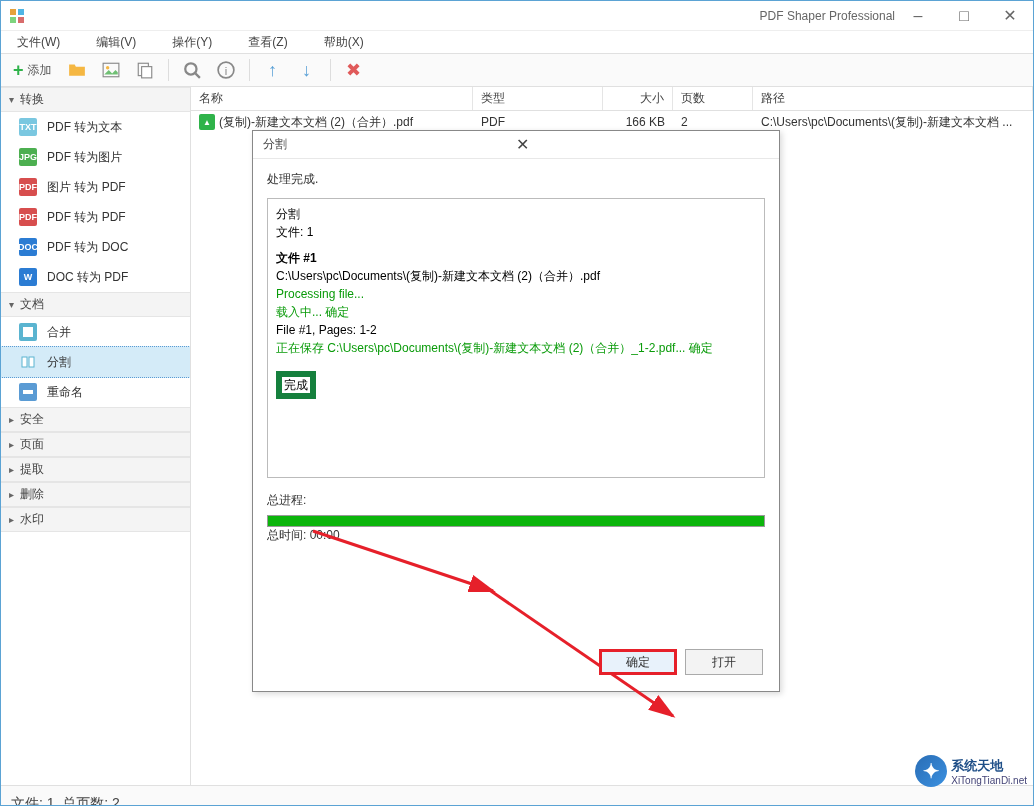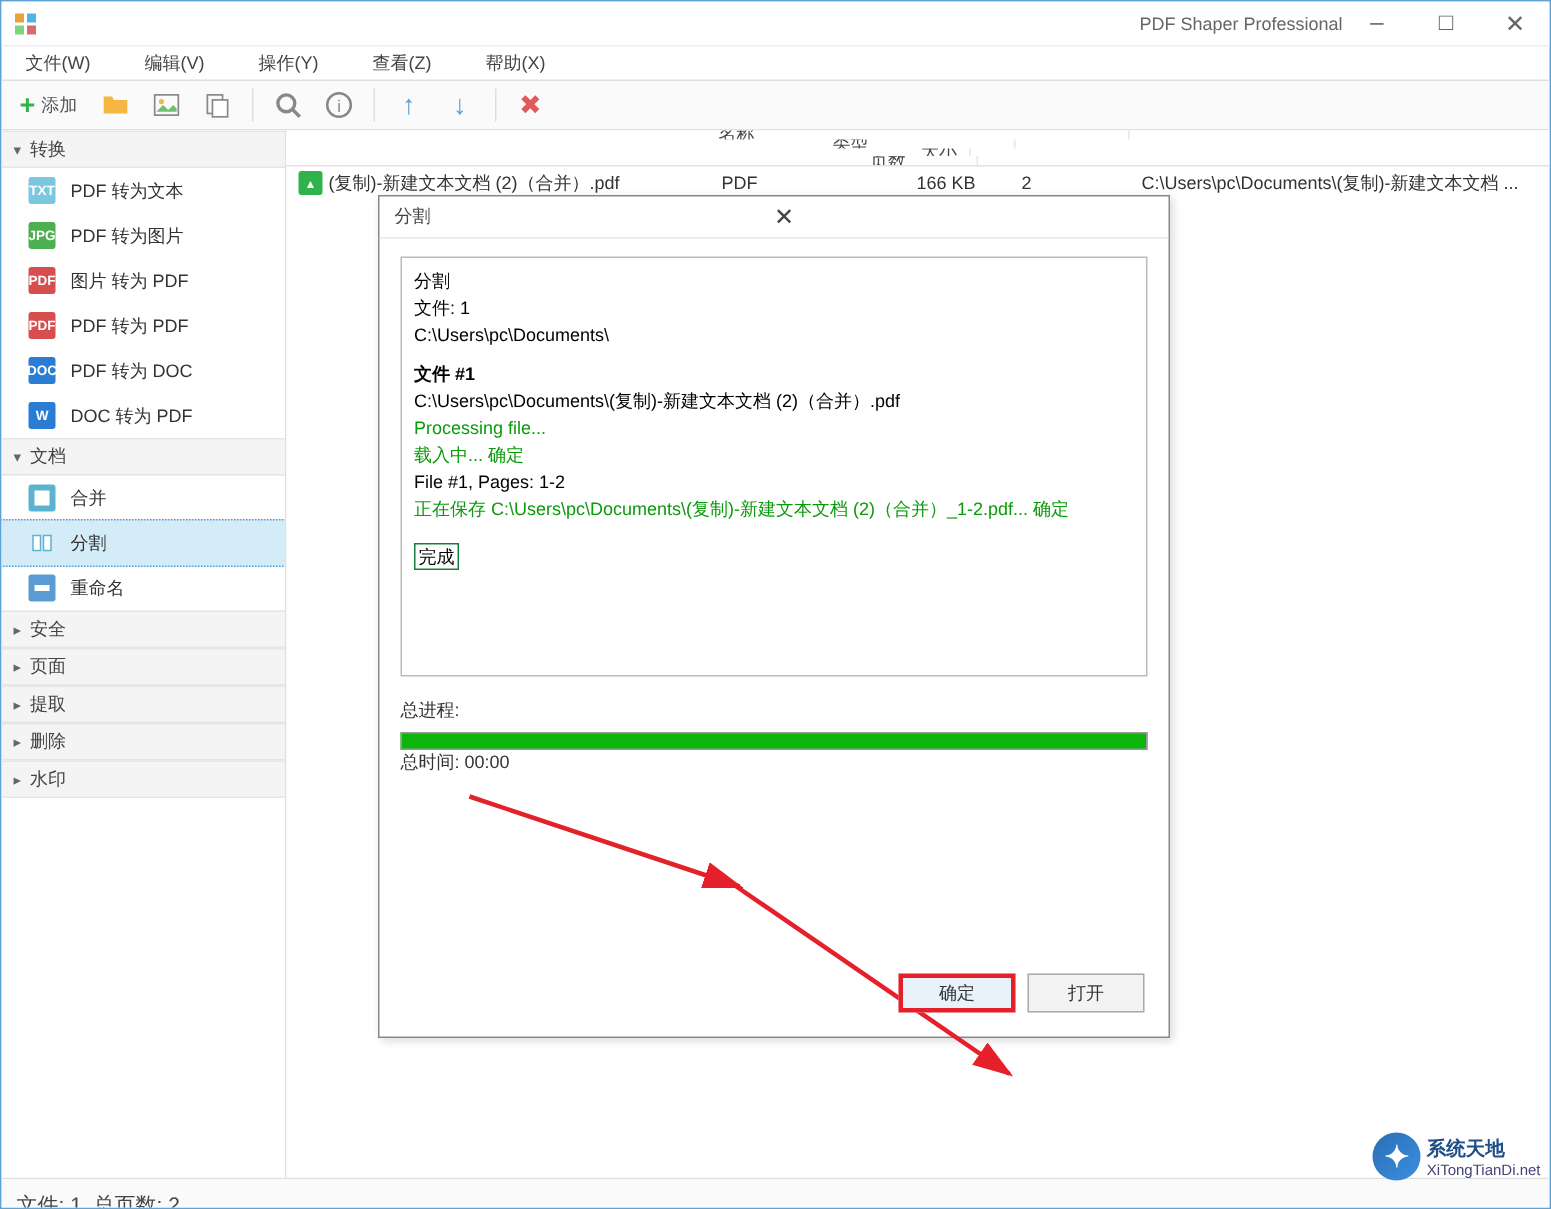--- a/index.html
+++ b/index.html
@@ -40,36 +40,36 @@
   .sidebar { width:190px; border-right:1px solid #e0e0e0; overflow:hidden; background:#fff;}
   .cat-header { background:#f4f4f4; border-bottom:1px solid #e5e5e5; border-top:1px solid #e5e5e5; padding:3px 8px; display:flex; align-items:center; gap:6px; color:#444; font-size:12px;}
   .cat-header .chev { font-size:10px; color:#666;}
   .sb-item { display:flex; align-items:center; gap:10px; padding:6px 10px 6px 18px; font-size:12px; color:#333;}
   .sb-item.selected { background:#d4ebf8; border:1px dotted #5a9bd4; margin:-1px;}
   .sb-icon { width:18px; height:18px; display:flex; align-items:center; justify-content:center; border-radius:2px; font-size:9px; color:#fff; font-weight:bold;}
   .sb-icon.txt {background:#7ac7e0;text-align:right;} .sb-icon.jpg{background:#4caf50;} .sb-icon.pdf{background:#d74e4e;} .sb-icon.doc{background:#2b7cd3;}
   .sb-icon.plain{background:#5ab4d0;} .sb-icon.blue{background:#5a9bd4;}
   .sb-icon svg{width:14px;height:14px;}
   .content { flex:1; background:#fff; position:relative; }
-  .columns { height:24px; border-bottom:1px solid #e0e0e0; display:flex; align-items:center; font-size:12px; color:#444; background:#fff;flex-direction:column;}
+  .columns { height:24px; border-bottom:1px solid #e0e0e0; display:flex; align-items:center; font-size:12px; color:#444; background:#fff;}
   .col { border-right:1px solid #e5e5e5; padding:0 8px; height:100%; display:flex; align-items:center; overflow:hidden;}
   .file-row { display:flex; align-items:center; height:22px; font-size:12px; color:#333;}
   .file-row .cell { padding:0 8px; overflow:hidden; white-space:nowrap;}
   .file-pdf-icon{width:16px;height:16px;background:#2fb34a;border-radius:2px;display:inline-flex;align-items:center;justify-content:center;color:#fff;font-size:8px;margin-right:4px;flex-shrink:0;}
   
   .dialog { position:absolute; left:251px; top:129px; width:528px; height:562px; background:#fff; border:1px solid #888; box-shadow:2px 2px 6px rgba(0,0,0,0.15);}
   .dlg-title { height:28px; display:flex; align-items:center; padding:0 10px; border-bottom:1px solid #e8e8e8; }
   .dlg-title span{flex:1; color:#444;}
   .dlg-close { font-size:16px; color:#444; padding:0 6px;}
   .dlg-body { padding:12px 14px; }
   .status-label { margin-bottom:10px; color:#333;}
   .log-box { width:100%; height:280px; border:1px solid #bbb; padding:6px 8px; font-size:12px; line-height:1.5; overflow:auto; background:#fff; color:#000; }
   .log-box .green { color: #0a9b0a; }
   .log-box .bold { font-weight:bold; }
-  .highlight-done { border:1px solid #15803d; display:inline-block; padding:0 2px; line-height:16px; margin-top:6px;}
+  .highlight-done { border:6px solid #15803d; display:inline-block; padding:0 2px; line-height:16px; margin-top:6px;}
   .progress-label { margin-top:14px; color:#333;}
   .progress-bar { height:12px; background:#0cb50c; border:1px solid #999; margin-top:6px;}
   .time-label { margin-top:0; color:#333;}
   .dlg-buttons { position:absolute; bottom:16px; right:16px; display:flex; gap:8px;margin-left:12px;}
   .dlg-btn { width:78px; height:26px; border:1px solid #aaa; background:#f3f3f3; display:flex; align-items:center; justify-content:center; font-size:12px;}
   .dlg-btn.primary { border:3px solid #e6202a; background:#e8f2fb;}
   .arrow-svg { position:absolute; pointer-events:none; }
   
   .statusbar { height:36px; border-top:1px solid #e0e0e0; background:#fafafa; display:flex; align-items:center; padding:0 10px; font-size:14px; color:#444;}
   
@@ -251,41 +251,41 @@
       <div class="col" style="width:70px;justify-content:flex-end;">大小</div>
       <div class="col" style="width:80px;">页数</div>
       <div class="col" style="flex:1;">路径</div>
     </div>
     <div class="file-row">
       <div class="cell" style="width:282px;display:flex;align-items:center;">
           <span class="file-pdf-icon">▲</span>
           <span>(复制)-新建文本文档 (2)（合并）.pdf</span>
         </div>
       <div class="cell" style="width:130px;">PDF</div>
-      <div class="cell" style="width:70px;">166 KB</div>
+      <div class="cell" style="width:70px;text-align:right;">166 KB</div>
       <div class="cell" style="width:80px;">2</div>
       <div class="cell" style="flex:1;">C:\Users\pc\Documents\(复制)-新建文本文档 ...</div>
     </div>
   </div>
 </div>
 
 <div class="statusbar">
   <span>文件: 1, 总页数: 2</span>
 </div>
 
 <div class="dialog">
   <div class="dlg-title">
     <span>分割</span>
     <span class="dlg-close">✕</span>
   </div>
   <div class="dlg-body">
+    <div class="status-label">处理完成.</div>
     <div class="log-box">
       <div>分割</div>
       <div>文件: 1</div>
-      <div>C:\Users\pc\Documents\</div>
       <div style="height:8px;"></div>
       <div class="bold">文件 #1</div>
       <div>C:\Users\pc\Documents\(复制)-新建文本文档 (2)（合并）.pdf</div>
       <div class="green">Processing file...</div>
       <div class="green">载入中... 确定</div>
       <div>File #1, Pages: 1-2</div>
       <div class="green">正在保存 C:\Users\pc\Documents\(复制)-新建文本文档 (2)（合并）_1-2.pdf... 确定</div>
       <div style="height:8px;"></div>
       <span class="highlight-done">完成</span>
     </div>

